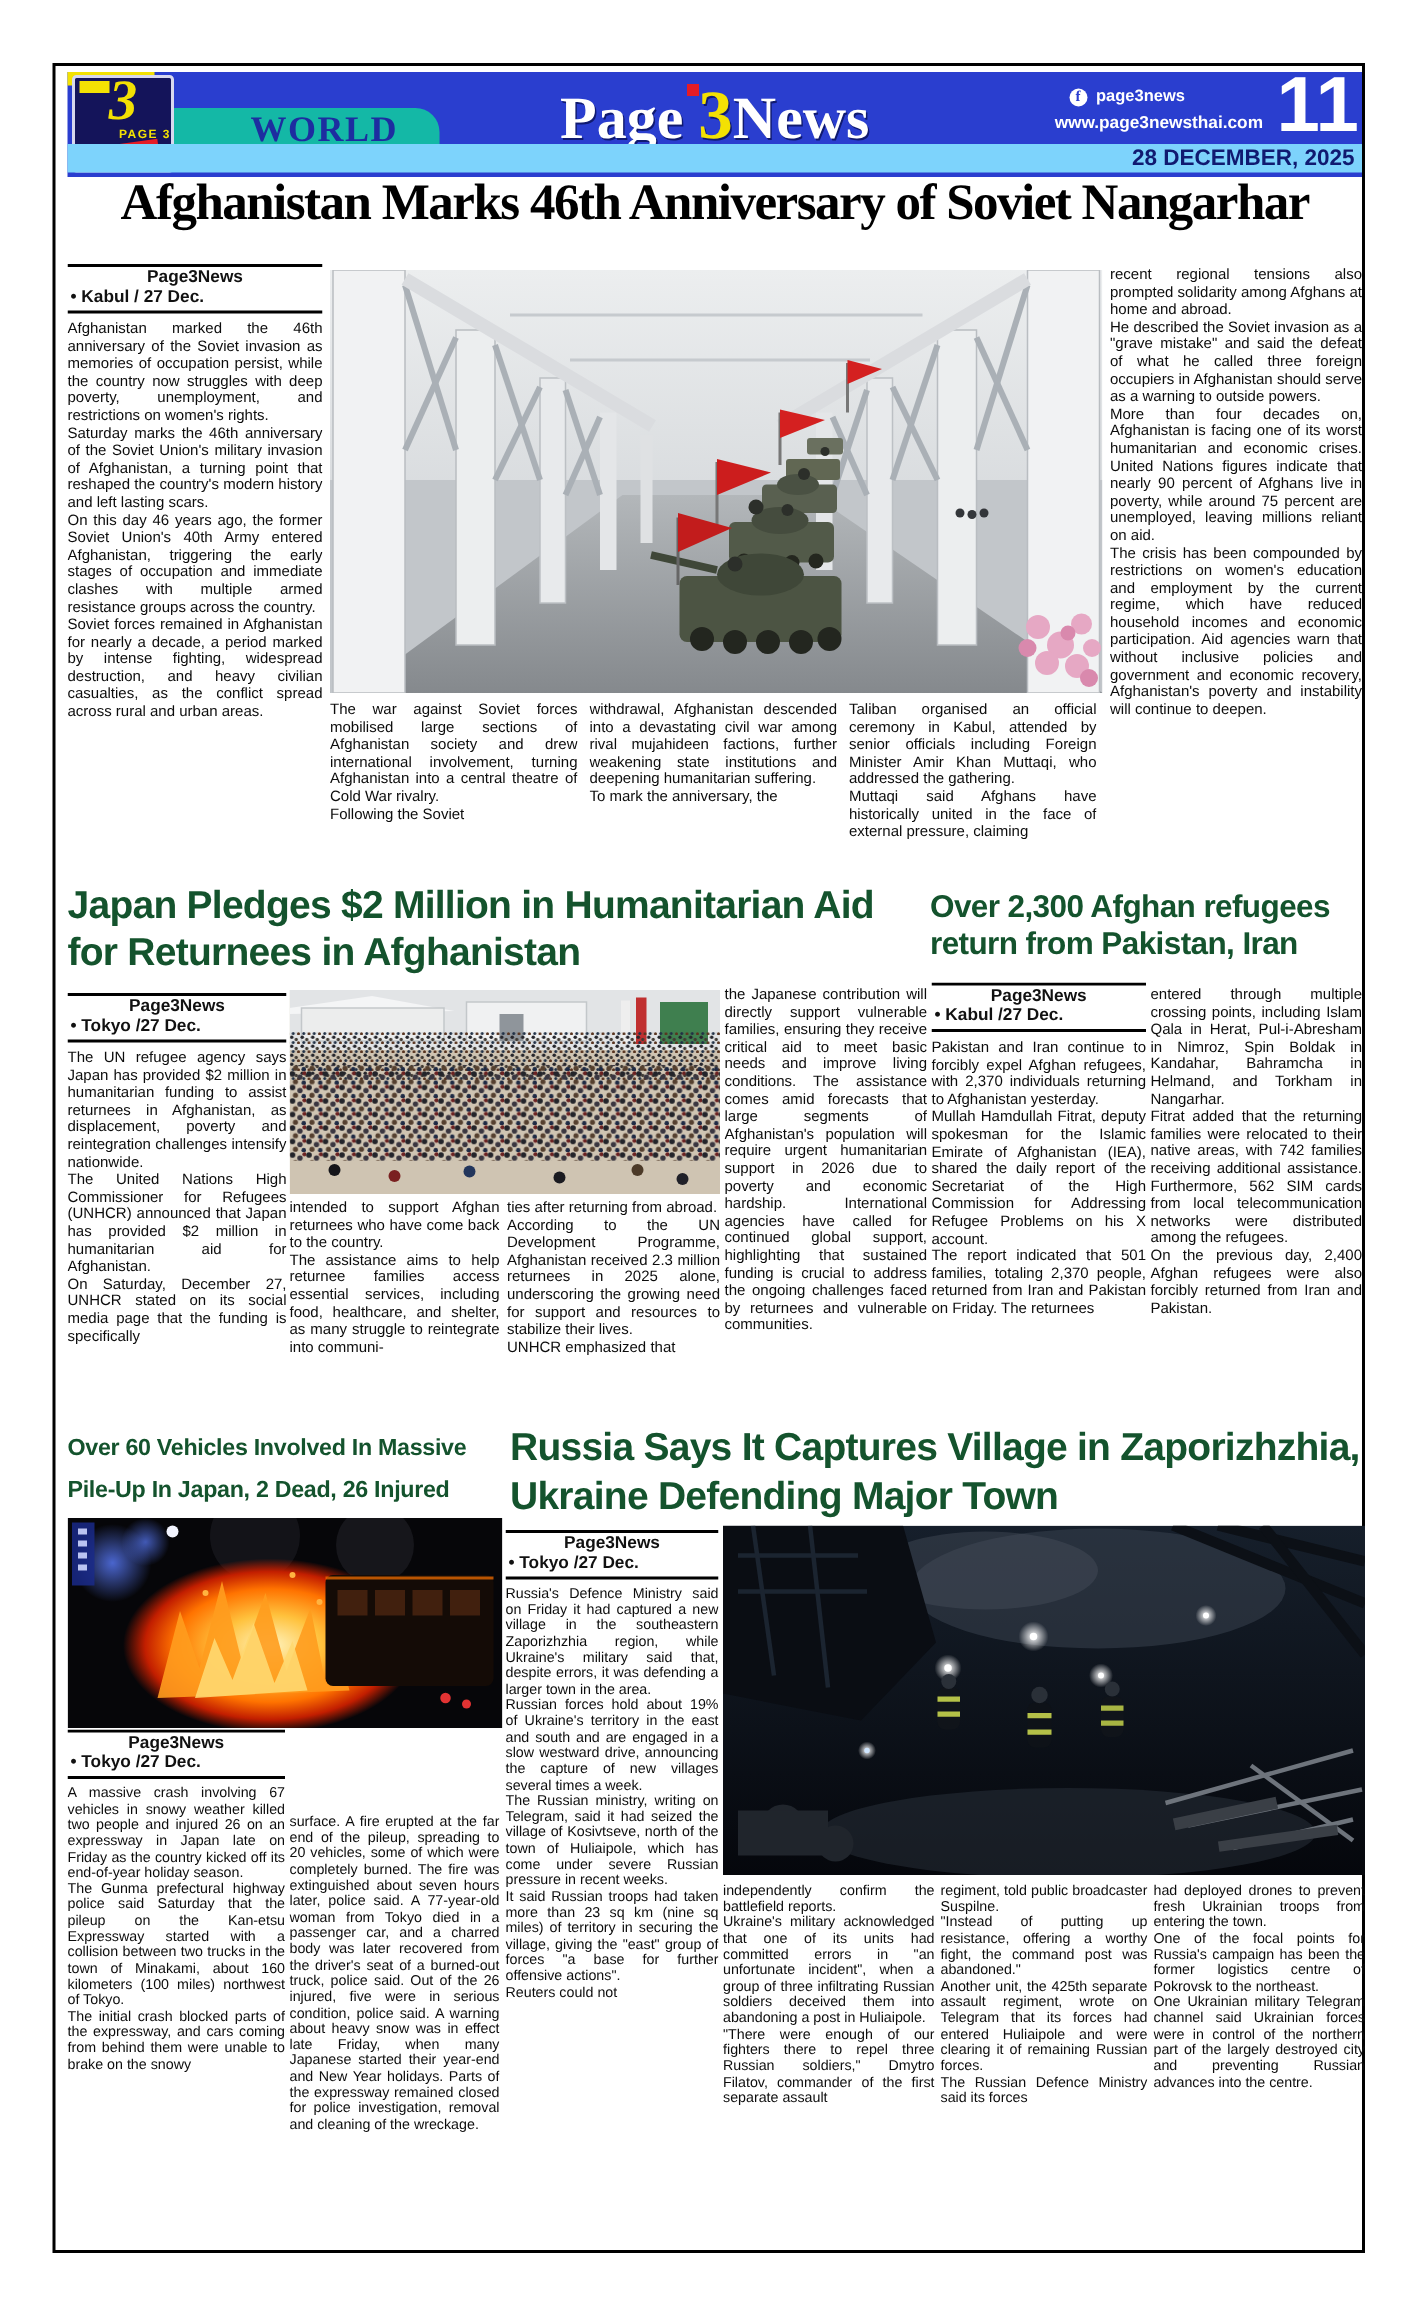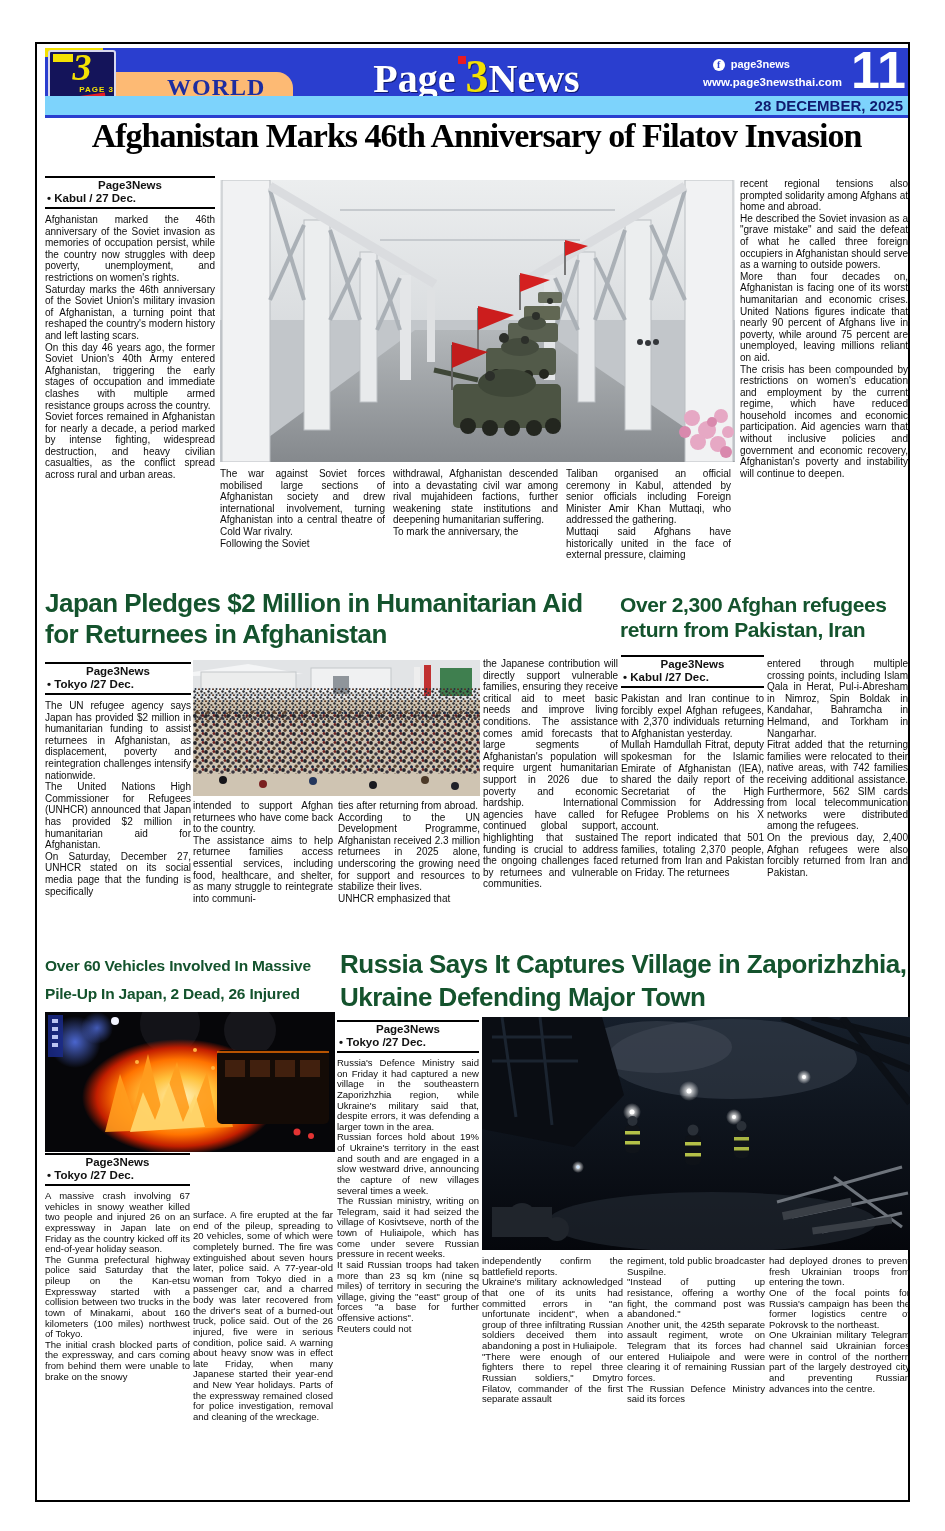--- a/index.html
+++ b/index.html
@@ -3,21 +3,21 @@
 <meta charset="utf-8">
 <style>
   html,body{margin:0;padding:0;background:#ffffff;}
   .page{position:relative;width:945px;height:1531px;background:#fff;
         font-family:"Liberation Sans",sans-serif;color:#111;overflow:hidden;}
   .frame{position:absolute;left:35px;top:42px;width:875px;height:1460px;
          border:2px solid #000;box-sizing:border-box;}
   
   .band{position:absolute;left:45px;top:48px;width:863px;height:70px;background:#2a3ecf;}
   .corner-yellow{position:absolute;left:0;top:0;width:58px;height:9px;background:#f3e103;}
-  .world-tab{position:absolute;left:30px;top:24px;width:218px;height:30px;background:#fdba74;
+  .world-tab{position:absolute;left:30px;top:24px;width:218px;height:30px;background:#14b8a6;
              border-radius:0 16px 0 0;}
   .world{position:absolute;left:92px;top:2px;font-family:"Liberation Serif",serif;
          font-weight:bold;font-size:24px;color:#1d2da0;letter-spacing:1px;}
   .logo{position:absolute;left:3px;top:2px;width:68px;height:65px;background:#14145a;
         border:2px solid #d8d8ee;border-radius:3px;box-sizing:border-box;overflow:hidden;}
   .logo-notch{position:absolute;left:3px;top:2px;width:20px;height:8px;background:#f3e103;}
   .logo-3{position:absolute;left:0;right:0;top:-4px;text-align:center;
           font-family:"Liberation Serif",serif;font-weight:bold;font-style:italic;
           font-size:38px;color:#f3e103;line-height:1;}
   .logo-page3{position:absolute;left:0;right:0;top:33px;text-align:right;
@@ -79,21 +79,21 @@
       <span class="fb-icon">f</span>
       <span>page3news</span>
     </div>
     <div class="site">www.page3newsthai.com</div>
     <div class="pagenum">11</div>
     <div class="date-stripe">
       <span class="date">28 DECEMBER, 2025</span>
     </div>
   </header>
 
-  <h1 class="h1">Afghanistan Marks 46th Anniversary of Filatov Invasion</h1>
+  <h1 class="h1">Afghanistan Marks 46th Anniversary of Soviet Nangarhar</h1>
 
   <div class="col" style="left:45px;top:176px;width:170px;height:404px;">
     <div class="byline">
       <div class="src">Page3News</div>
       <div class="dl">• Kabul / 27 Dec.</div>
     </div>
     <div class="txt">Afghanistan marked the 46th anniversary of the Soviet invasion as memories of occupation persist, while the country now struggles with deep poverty, unemployment, and restrictions on women's rights.
 Saturday marks the 46th anniversary of the Soviet Union's military invasion of Afghanistan, a turning point that reshaped the country's modern history and left lasting scars.
 On this day 46 years ago, the former Soviet Union's 40th Army entered Afghanistan, triggering the early stages of occupation and immediate clashes with multiple armed resistance groups across the country.
 Soviet forces remained in Afghanistan for nearly a decade, a period marked by intense fighting, widespread destruction, and heavy civilian casualties, as the conflict spread across rural and urban areas.</div>

